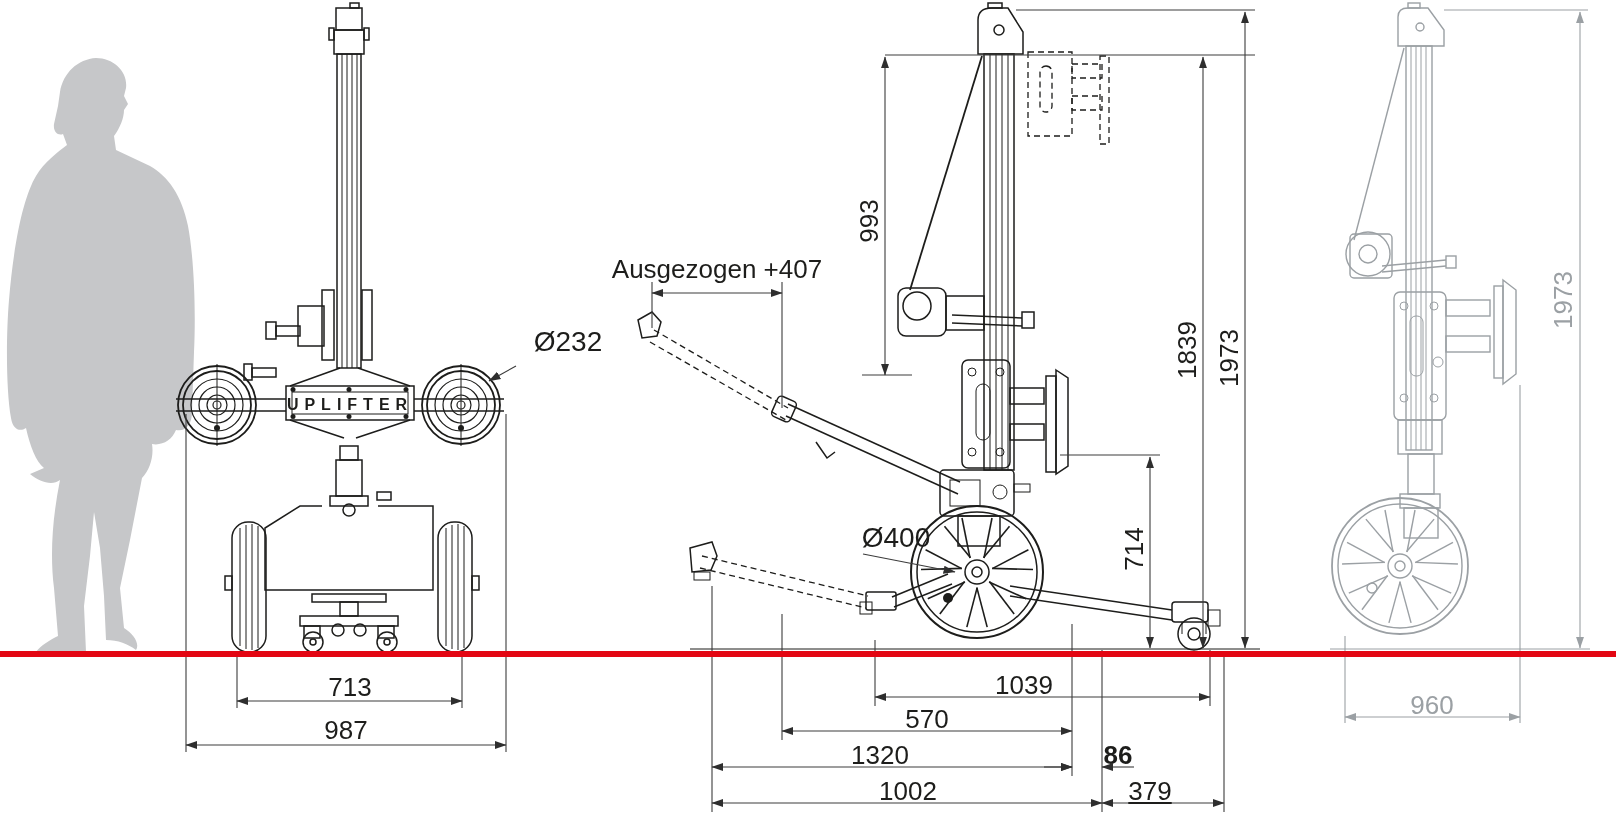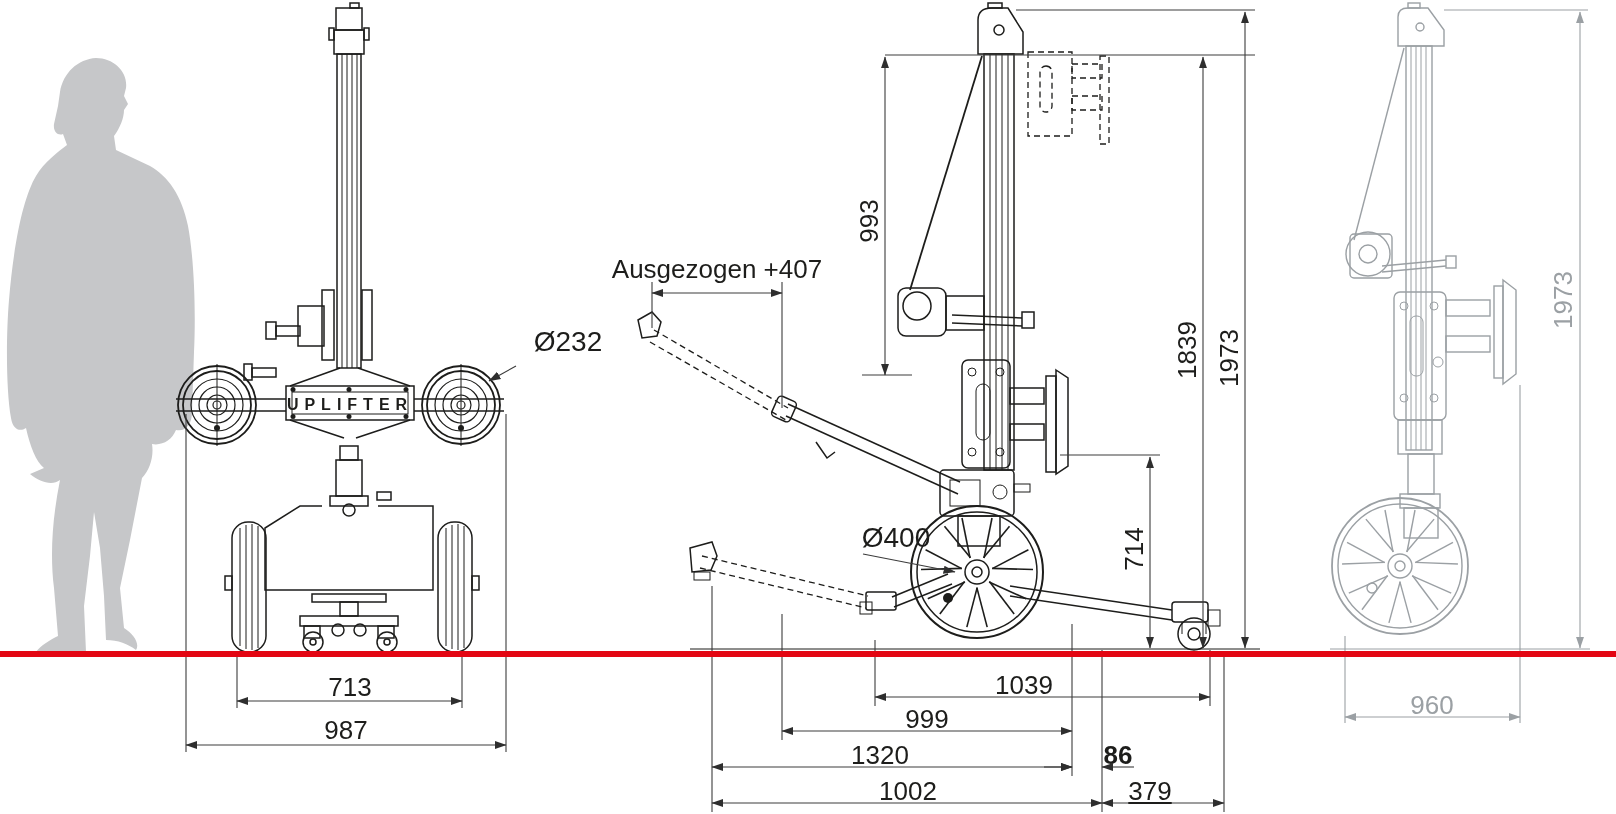--- a/index.html
+++ b/index.html
@@ -450,21 +450,21 @@
 <div class="lbl" style="left:346px; top:717px;">987</div>
 
 <div class="lbl" style="left:717px; top:256px;">Ausgezogen +407</div>
 <div class="vlbl" style="left:869px; top:221px;">993</div>
 <div class="vlbl" style="left:1187px; top:350px;">1839</div>
 <div class="vlbl" style="left:1229px; top:358px;">1973</div>
 <div class="vlbl" style="left:1134px; top:549px;">714</div>
 <div class="lbl big" style="left:896px; top:524px;">Ø400</div>
 
 <div class="lbl" style="left:1002px; top:672px;margin-left:22px;">1039</div>
-<div class="lbl" style="left:927px; top:706px;">999</div>
+<div class="lbl" style="left:927px; top:706px;">570</div>
 <div class="lbl" style="left:880px; top:742px;">1320</div>
 <div class="lbl" style="left:1118px; top:742px;font-weight:bold;">86</div>
 <div class="lbl" style="left:908px; top:778px;">1002</div>
 <div class="lbl" style="left:1150px; top:778px;text-decoration:underline;">379</div>
 
 <div class="lbl gray" style="left:1432px; top:692px;">960</div>
 <div class="vlbl gray" style="left:1563px; top:300px;">1973</div>
 
 </div>
 

